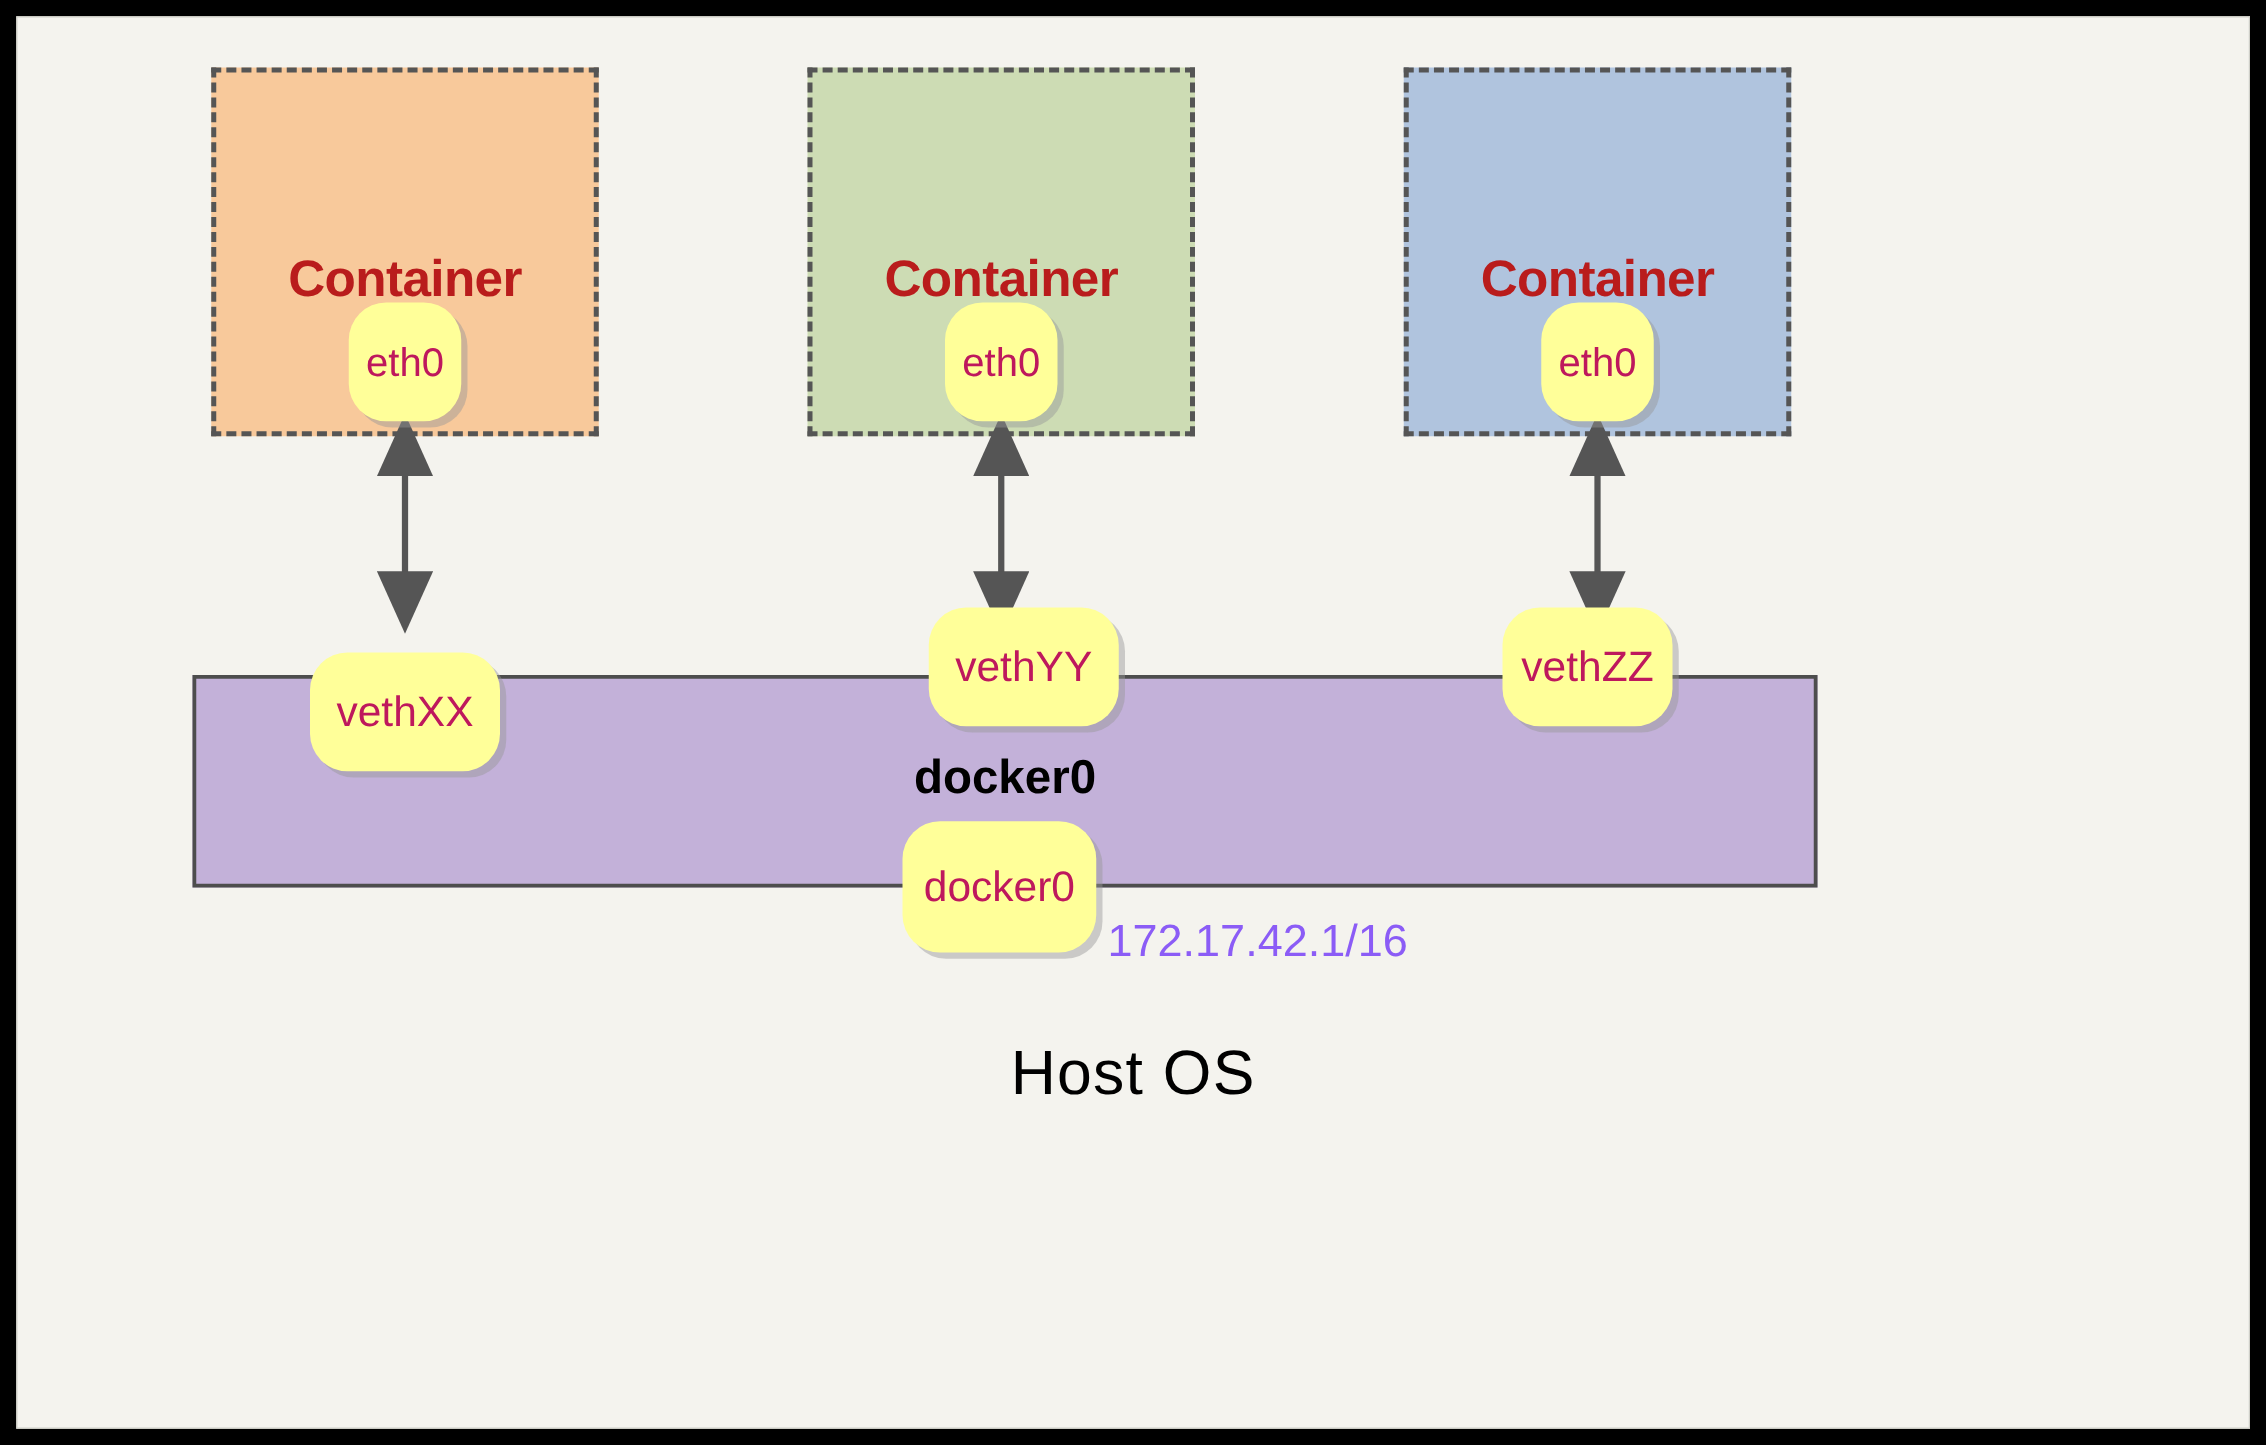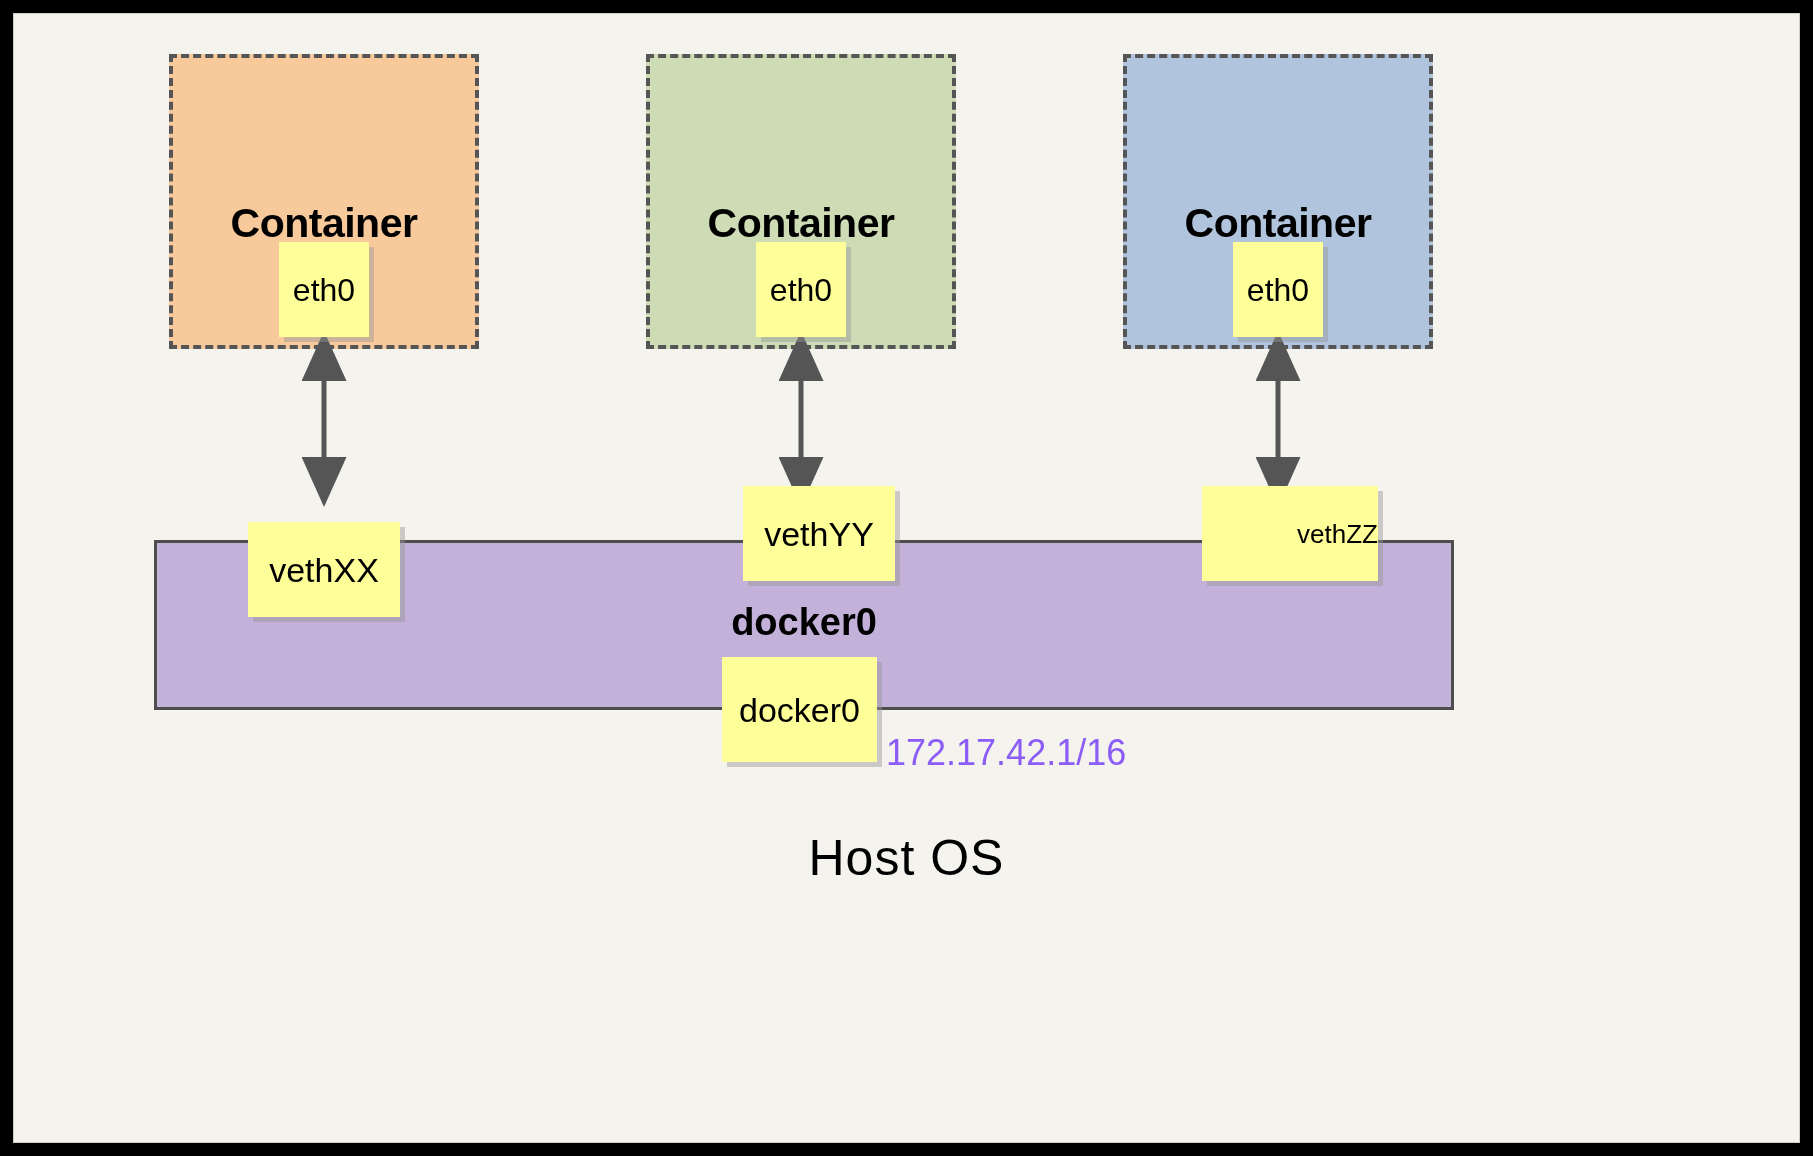--- a/index.html
+++ b/index.html
@@ -30,39 +30,40 @@
   .container-box {
     position: absolute;
     border: 4px dashed #555555;
     display: flex;
     justify-content: center;
   }
   .container-title {
     margin-top: 145px;
     font-size: 41px;
     font-weight: bold;
-    color: #000000;
+    color: #b91c1c;
     letter-spacing: -0.5px;
     line-height: 1;
     white-space: nowrap;
   }
 
   
   .note {
     position: absolute;
     background: #ffff99;
     box-shadow: 5px 5px 0 0 rgba(150,150,150,0.45);
     display: flex;
     align-items: center;
     justify-content: center;
-    color: #000000;
+    color: #be185d;
     font-size: 32px;
     line-height: 1;
     white-space: nowrap;
     z-index: 6;
+    border-radius: 30px;
   }
 
   
   .arrow-svg {
     position: absolute;
     z-index: 3;
     overflow: visible;
   }
 
   
@@ -152,21 +153,21 @@
     </div>
 
     <div class="note" style="left:234px; top:472px; width:152px; height:95px; font-size:34px;margin-top:36px;">
       <span>vethXX</span>
     </div>
 
     <div class="note" style="left:711px; top:472px; width:152px; height:95px; font-size:34px;margin-left:18px;">
       <span>vethYY</span>
     </div>
 
-    <div class="note" style="left:1188px; top:472px; width:176px; height:95px; font-size:26px;justify-content:flex-end;">
+    <div class="note" style="left:1188px; top:472px; width:136px; height:95px; font-size:34px;">
       <span>vethZZ</span>
     </div>
 
     <div class="note" style="left:708px; top:643px; width:155px; height:105px; font-size:34px;">
       <span>docker0</span>
     </div>
 
     <div id="ip-label" style="left:872px; top:718px;">172.17.42.1/16</div>
 
     <div id="host-os" style="top:815px;">Host OS</div>

